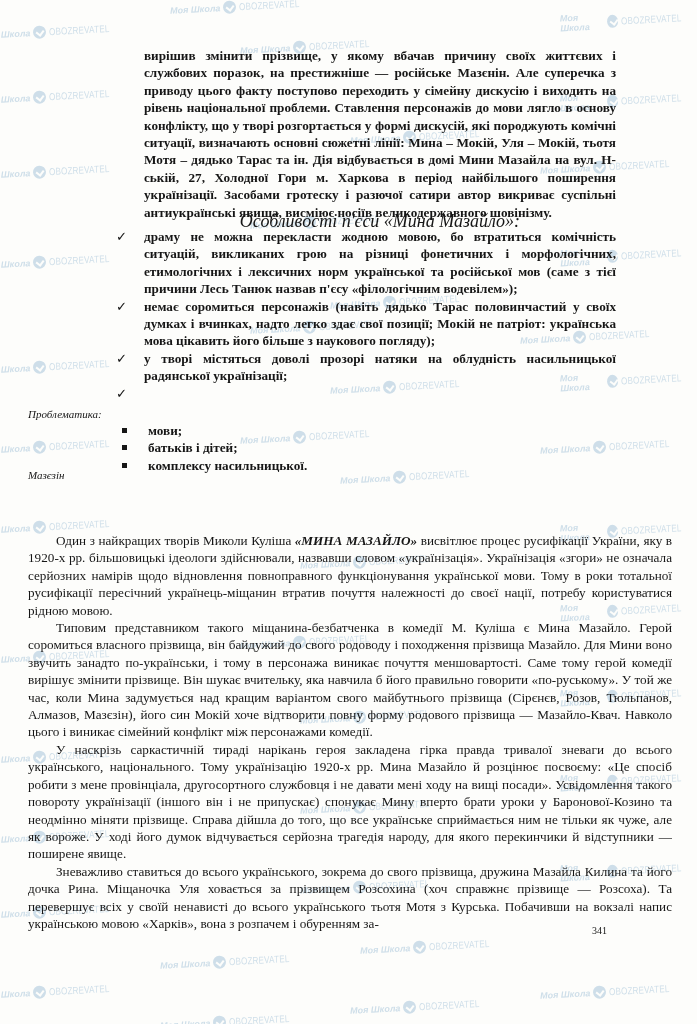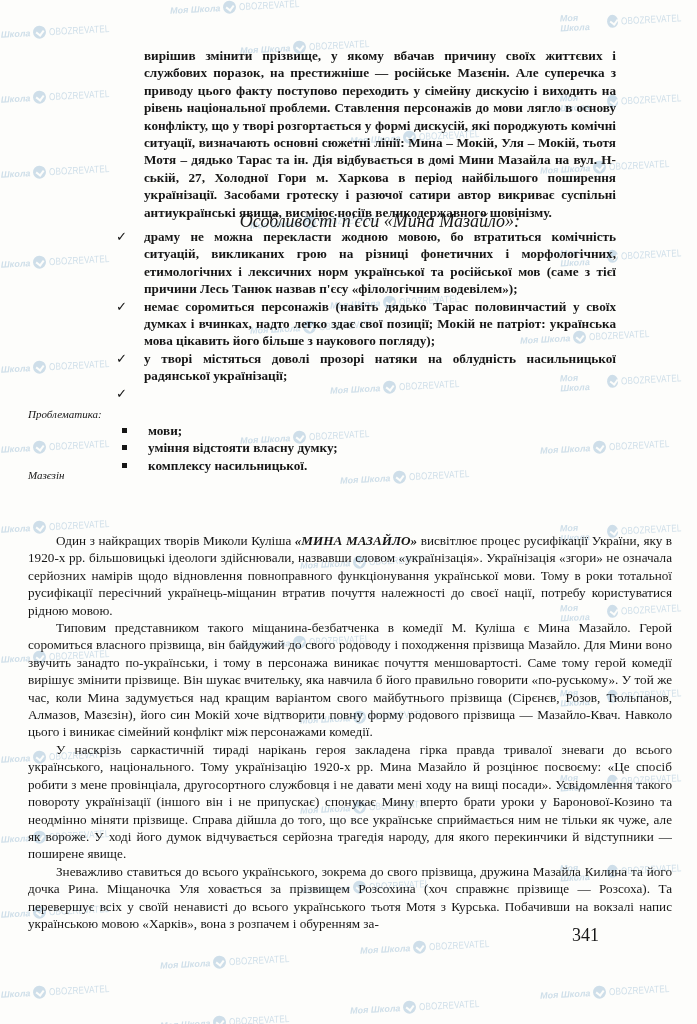--- a/index.html
+++ b/index.html
@@ -33,21 +33,21 @@
   .problems { left:104px; top:406px; width:500px; margin:16px; padding:0; list-style:none; font-weight:bold; }
   .problems li { position:relative; padding-left:28px; }
   .problems .sq { position:absolute; left:2px; top:6px; width:5px; height:5px; background:#161616; }
 
   .notes { left:144px; top:467px; width:472px; font-weight:bold; }
 
   .main { left:28px; top:532px; width:644px; }
   .main p { margin:0; text-indent:28px; }
   .main .title-em { font-style:italic; font-weight:bold;margin-top:34px; }
 
-  .page-num { position:absolute; left:572px; top:925px; font-size:18px; }
+  .page-num { position:absolute; left:592px; top:925px; font-size:10px; }
 </style>
 </head>
 <body>
 
 <div class="wm-layer" id="wm-layer">
     <div class="wm" style="left: 170px; top: 0px;">
       <span class="brand">Моя Школа</span>
       <span class="circle"></span>
       <span class="name">OBOZREVATEL</span>
     </div>
@@ -272,21 +272,21 @@
   <ul class="block checklist">
     <li><span class="check">✓</span><span>драму не можна перекласти жодною мовою, бо втратиться комічність ситуацій, викликаних грою на різниці фонетичних і морфологічних, етимологічних і лексичних норм української та російської мов (саме з тієї причини Лесь Танюк назвав п'єсу «філологічним водевілем»);</span></li>
     <li><span class="check">✓</span><span>немає соромиться персонажів (навіть дядько Тарас половинчастий у своїх думках і вчинках, надто легко здає свої позиції; Мокій не патріот: українська мова цікавить його більше з наукового погляду);</span></li>
     <li><span class="check">✓</span><span>у творі містяться доволі прозорі натяки на облудність насильницької радянської українізації;</span></li>
     <li><span class="check">✓</span></li>
   </ul>
 
   <div class="row-label" style="top:406px;">Проблематика:</div>
   <ul class="block problems">
     <li><span class="sq"></span><span>мови;</span></li>
-    <li><span class="sq"></span><span>уміння відстояти власну думку;</span></li>
+    <li><span class="sq"></span><span>батьків і дітей;</span></li>
     <li><span class="sq"></span><span>комплексу насильницької.</span></li>
   </ul>
 
   <div class="row-label" style="top:467px;">Мазєзін</div>
 
   <div class="block main">
     <p><span>Один з найкращих творів Миколи Куліша </span><span class="title-em">«МИНА МАЗАЙЛО»</span><span> висвітлює процес русифікації України, яку в 1920-х рр. більшовицькі ідеологи здійснювали, назвавши словом «українізація». Українізація «згори» не означала серйозних намірів щодо відновлення повноправного функціонування української мови. Тому в роки тотальної русифікації пересічний українець-міщанин втратив почуття належності до своєї нації, потребу користуватися рідною мовою.</span></p>
     <p>Типовим представником такого міщанина-безбатченка в комедії М. Куліша є Мина Мазайло. Герой соромиться власного прізвища, він байдужий до свого родоводу і походження прізвища Мазайло. Для Мини воно звучить занадто по-українськи, і тому в персонажа виникає почуття меншовартості. Саме тому герой комедії вирішує змінити прізвище. Він шукає вчительку, яка навчила б його правильно говорити «по-руському». У той же час, коли Мина задумується над кращим варіантом свого майбутнього прізвища (Сірєнєв, Розов, Тюльпанов, Алмазов, Мазєзін), його син Мокій хоче відтворити повну форму родового прізвища — Мазайло-Квач. Навколо цього і виникає сімейний конфлікт між персонажами комедії.</p>
     <p>У наскрізь саркастичній тираді нарікань героя закладена гірка правда тривалої зневаги до всього українського, національного. Тому українізацію 1920-х рр. Мина Мазайло й розцінює посвоєму: «Це спосіб робити з мене провінціала, другосортного службовця і не давати мені ходу на вищі посади». Усвідомлення такого повороту українізації (іншого він і не припускає) спонукає Мину вперто брати уроки у Баронової-Козино та неодмінно міняти прізвище. Справа дійшла до того, що все українське сприймається ним не тільки як чуже, але як вороже. У ході його думок відчувається серйозна трагедія народу, для якого перекинчики й відступники — поширене явище.</p>
     <p>Зневажливо ставиться до всього українського, зокрема до свого прізвища, дружина Мазайла Килина та його дочка Рина. Міщаночка Уля ховається за прізвищем Розсохина (хоч справжнє прізвище — Розсоха). Та перевершує всіх у своїй ненависті до всього українського тьотя Мотя з Курська. Побачивши на вокзалі напис українською мовою «Харків», вона з розпачем і обуренням за-</p>

